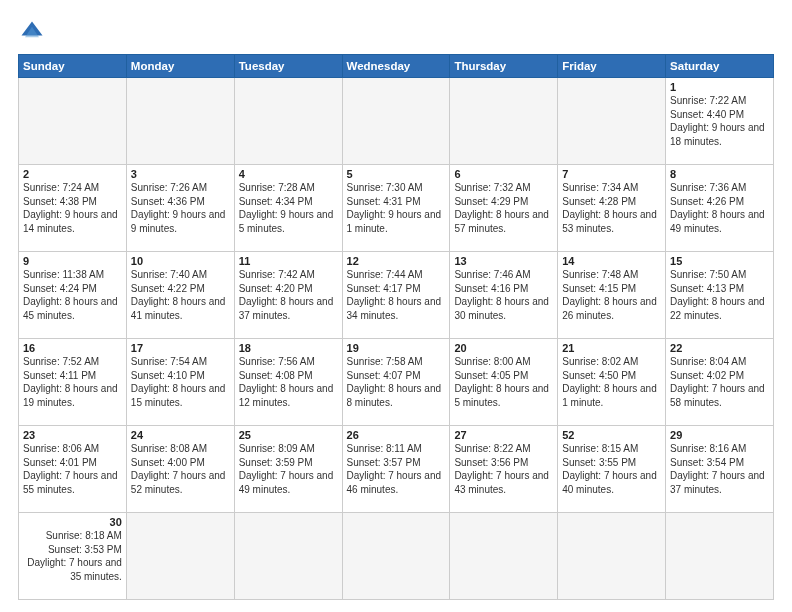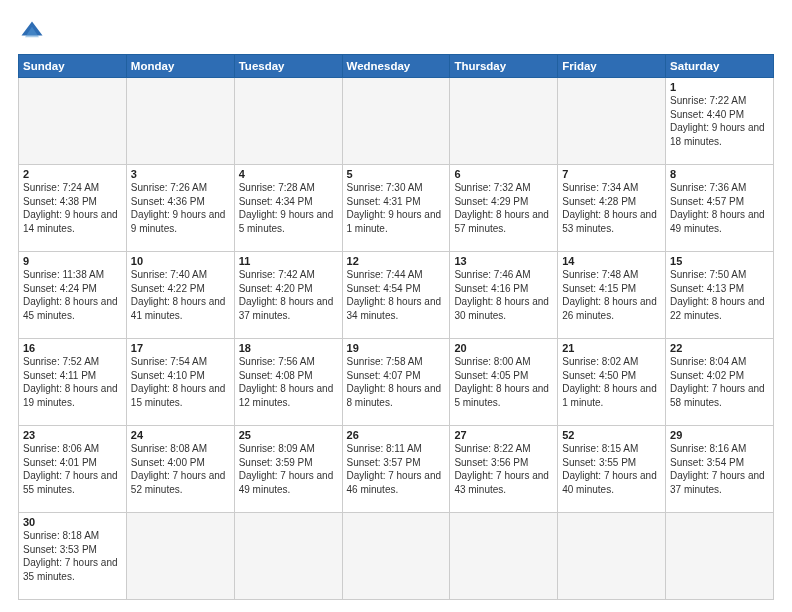--- a/index.html
+++ b/index.html
@@ -99,20 +99,21 @@
       height: auto;
     }
     .week-row td {
       height: 72px;
     }
     .first-week td {
       height: 58px;
     }
     .last-week td {
       height: 62px;
+      text-align: right;
     }
   </style>
 </head>
 <body>
 
 <div class="page">
   <div class="header-area">
     <div class="logo">
       <svg class="logo-icon" viewBox="0 0 32 32">
         <polygon points="16,4 28,20 4,20" fill="#2e6db4"></polygon>
@@ -190,21 +191,21 @@
           </td>
           <td>
             <span class="day-number">7</span>
             <div class="day-info">Sunrise: 7:34 AM
 Sunset: 4:28 PM
 Daylight: 8 hours and 53 minutes.</div>
           </td>
           <td>
             <span class="day-number">8</span>
             <div class="day-info">Sunrise: 7:36 AM
-Sunset: 4:57 PM
+Sunset: 4:26 PM
 Daylight: 8 hours and 49 minutes.</div>
           </td>
         </tr>
         <tr class="week-row">
           <td>
             <span class="day-number">9</span>
             <div class="day-info">Sunrise: 11:38 AM
 Sunset: 4:24 PM
 Daylight: 8 hours and 45 minutes.</div>
           </td>
@@ -216,21 +217,21 @@
           </td>
           <td>
             <span class="day-number">11</span>
             <div class="day-info">Sunrise: 7:42 AM
 Sunset: 4:20 PM
 Daylight: 8 hours and 37 minutes.</div>
           </td>
           <td>
             <span class="day-number">12</span>
             <div class="day-info">Sunrise: 7:44 AM
-Sunset: 4:54 PM
+Sunset: 4:17 PM
 Daylight: 8 hours and 34 minutes.</div>
           </td>
           <td>
             <span class="day-number">13</span>
             <div class="day-info">Sunrise: 7:46 AM
 Sunset: 4:16 PM
 Daylight: 8 hours and 30 minutes.</div>
           </td>
           <td>
             <span class="day-number">14</span>

